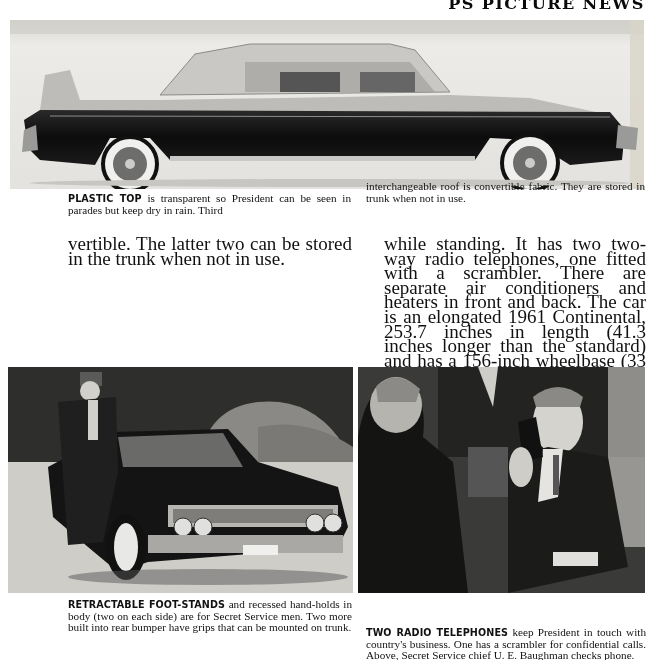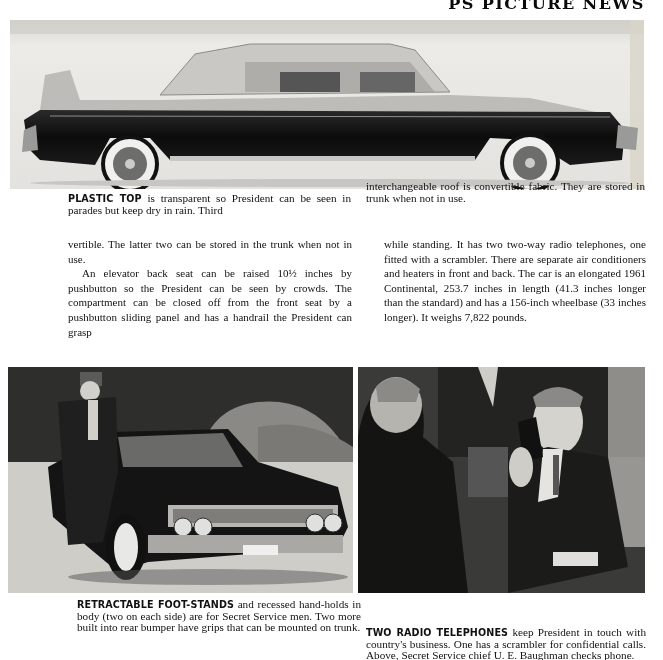--- a/index.html
+++ b/index.html
@@ -22,25 +22,25 @@
 
   .caption {
     position: absolute; font-family: "Liberation Serif", serif; font-size: 11.2px; line-height: 11.6px;
     text-align: justify; text-align-last: left; color: #111;
   }
   .caption .lead {
     font-family: "DejaVu Sans", sans-serif; font-weight: bold; font-size: 9.6px; letter-spacing: 0.1px;
   }
   #cap-top-left  { left: 68px; top: 193px; width: 283px; }
   #cap-top-right { left: 366px; top: 181px; width: 279px; }
-  #cap-bl { left: 77px; top: 599px; width: 284px; }
+  #cap-bl { left: 68px; top: 599px; width: 284px; }
   #cap-br { left: 366px; top: 627px; width: 280px; }
 
   .body-col {
-    position: absolute; font-family: "Liberation Serif", serif; font-size: 11px; line-height: 14.6px;
+    position: absolute; font-family: "Liberation Serif", serif; font-size: 19px; line-height: 14.6px;
     text-align: justify; color: #111;
   }
   .body-col p { text-indent: 0; }
   .body-col p.indent { text-indent: 14px; }
   #body-left  { left: 68px; top: 237px; width: 284px; }
   #body-right { left: 366px; top: 237px; width: 280px; text-align-last: justify; }
   #body-right p { text-align: justify; text-align-last: left; margin-left: 18px; }
 </style>
 </head>
 <body>
@@ -94,21 +94,20 @@
 
 <div class="caption" id="cap-top-left">
   <span class="lead">PLASTIC TOP</span><span> is transparent so President can be seen in parades but keep dry in rain. Third</span>
 </div>
 <div class="caption" id="cap-top-right">
   <span>interchangeable roof is convertible fabric. They are stored in trunk when not in use.</span>
 </div>
 
 <div class="body-col" id="body-left">
   <p>vertible. The latter two can be stored in the trunk when not in use.</p>
-  <p class="indent">An elevator back seat can be raised 10½ inches by pushbutton so the President can be seen by crowds. The compartment can be closed off from the front seat by a pushbutton sliding panel and has a handrail the President can grasp</p>
 </div>
 <div class="body-col" id="body-right">
   <p>while standing. It has two two-way radio telephones, one fitted with a scrambler. There are separate air conditioners and heaters in front and back. The car is an elongated 1961 Continental, 253.7 inches in length (41.3 inches longer than the standard) and has a 156-inch wheelbase (33 inches longer). It weighs 7,822 pounds.</p>
 </div>
 
 <div class="photo" id="photo-bl">
   <svg viewBox="0 0 345 226" preserveAspectRatio="none">
     <rect width="345" height="226" fill="#d8d6d1"></rect>
 
     <rect x="0" y="0" width="345" height="95" fill="#2e2e2c"></rect>

